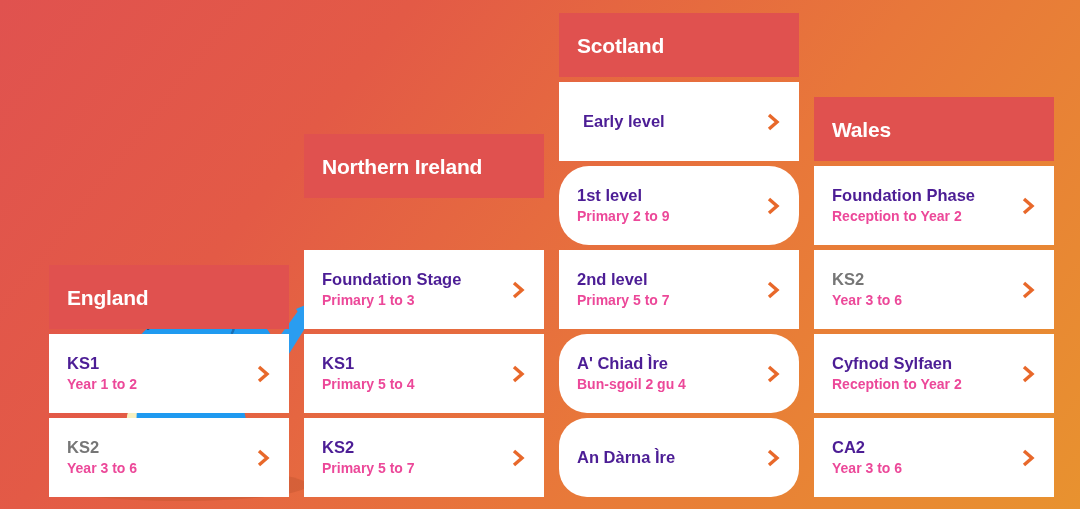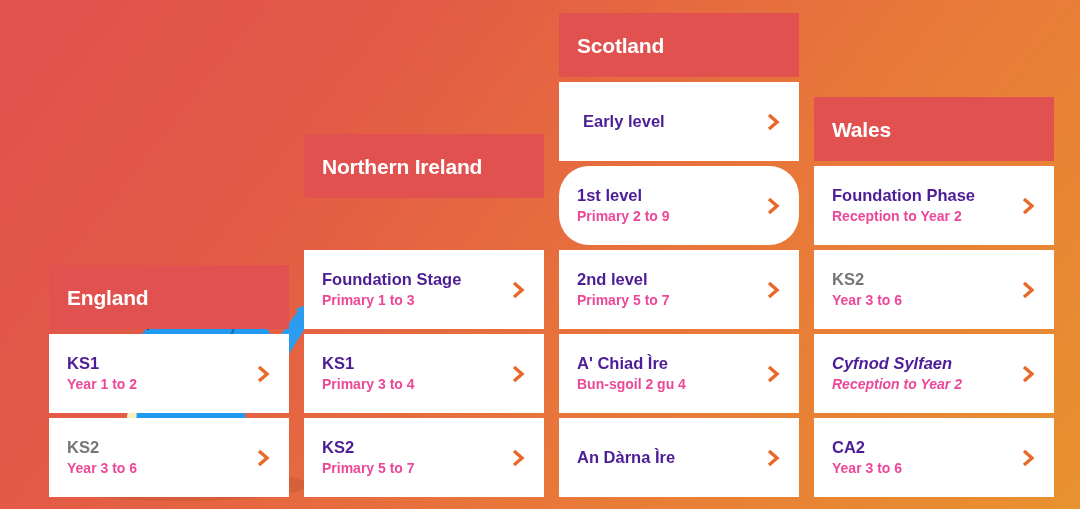--- a/index.html
+++ b/index.html
@@ -191,21 +191,21 @@
           <div class="stage-title">Foundation Stage</div>
           <div class="stage-sub">Primary 1 to 3</div>
         </div>
         <svg class="chevron-icon" viewBox="0 0 20 20" xmlns="http://www.w3.org/2000/svg">
     <path d="M6 3 L14 10 L6 17" stroke="#e8682a" stroke-width="3.4" fill="none" stroke-linecap="butt" stroke-linejoin="miter"></path>
   </svg>
       </a>
       <a class="stage-card" href="#" style="text-decoration: none;">
         <div class="stage-text">
           <div class="stage-title">KS1</div>
-          <div class="stage-sub">Primary 3 to 4</div>
+          <div class="stage-sub">Primary 5 to 4</div>
         </div>
         <svg class="chevron-icon" viewBox="0 0 20 20" xmlns="http://www.w3.org/2000/svg">
     <path d="M6 3 L14 10 L6 17" stroke="#e8682a" stroke-width="3.4" fill="none" stroke-linecap="butt" stroke-linejoin="miter"></path>
   </svg>
       </a>
       <a class="stage-card" href="#" style="text-decoration: none;">
         <div class="stage-text">
           <div class="stage-title">KS2</div>
           <div class="stage-sub">Primary 5 to 7</div>
         </div>
@@ -237,30 +237,30 @@
       </a>
       <a class="stage-card" href="#" style="text-decoration: none;">
         <div class="stage-text">
           <div class="stage-title">2nd level</div>
           <div class="stage-sub">Primary 5 to 7</div>
         </div>
         <svg class="chevron-icon" viewBox="0 0 20 20" xmlns="http://www.w3.org/2000/svg">
     <path d="M6 3 L14 10 L6 17" stroke="#e8682a" stroke-width="3.4" fill="none" stroke-linecap="butt" stroke-linejoin="miter"></path>
   </svg>
       </a>
-      <a class="stage-card" href="#" style="text-decoration: none;">
+      <a class="stage-card" href="#" style="text-decoration: none; border-radius: 28px;">
         <div class="stage-text">
           <div class="stage-title">A' Chiad Ìre</div>
           <div class="stage-sub">Bun-sgoil 2 gu 4</div>
         </div>
         <svg class="chevron-icon" viewBox="0 0 20 20" xmlns="http://www.w3.org/2000/svg">
     <path d="M6 3 L14 10 L6 17" stroke="#e8682a" stroke-width="3.4" fill="none" stroke-linecap="butt" stroke-linejoin="miter"></path>
   </svg>
       </a>
-      <a class="stage-card" href="#" style="text-decoration: none;">
+      <a class="stage-card" href="#" style="text-decoration: none; border-radius: 28px;">
         <div class="stage-text">
           <div class="stage-title">An Dàrna Ìre</div>
         </div>
         <svg class="chevron-icon" viewBox="0 0 20 20" xmlns="http://www.w3.org/2000/svg">
     <path d="M6 3 L14 10 L6 17" stroke="#e8682a" stroke-width="3.4" fill="none" stroke-linecap="butt" stroke-linejoin="miter"></path>
   </svg>
       </a>
     </div>
     <div class="country-column">
       <div class="country-header">
@@ -277,21 +277,21 @@
       </a>
       <a class="stage-card" href="#" style="text-decoration: none;">
         <div class="stage-text">
           <div class="stage-title muted">KS2</div>
           <div class="stage-sub">Year 3 to 6</div>
         </div>
         <svg class="chevron-icon" viewBox="0 0 20 20" xmlns="http://www.w3.org/2000/svg">
     <path d="M6 3 L14 10 L6 17" stroke="#e8682a" stroke-width="3.4" fill="none" stroke-linecap="butt" stroke-linejoin="miter"></path>
   </svg>
       </a>
-      <a class="stage-card" href="#" style="text-decoration: none; font-style: italic;">
+      <a class="stage-card" href="#" style="text-decoration: none;">
         <div class="stage-text">
           <div class="stage-title">Cyfnod Sylfaen</div>
           <div class="stage-sub">Reception to Year 2</div>
         </div>
         <svg class="chevron-icon" viewBox="0 0 20 20" xmlns="http://www.w3.org/2000/svg">
     <path d="M6 3 L14 10 L6 17" stroke="#e8682a" stroke-width="3.4" fill="none" stroke-linecap="butt" stroke-linejoin="miter"></path>
   </svg>
       </a>
       <a class="stage-card" href="#" style="text-decoration: none;">
         <div class="stage-text">

